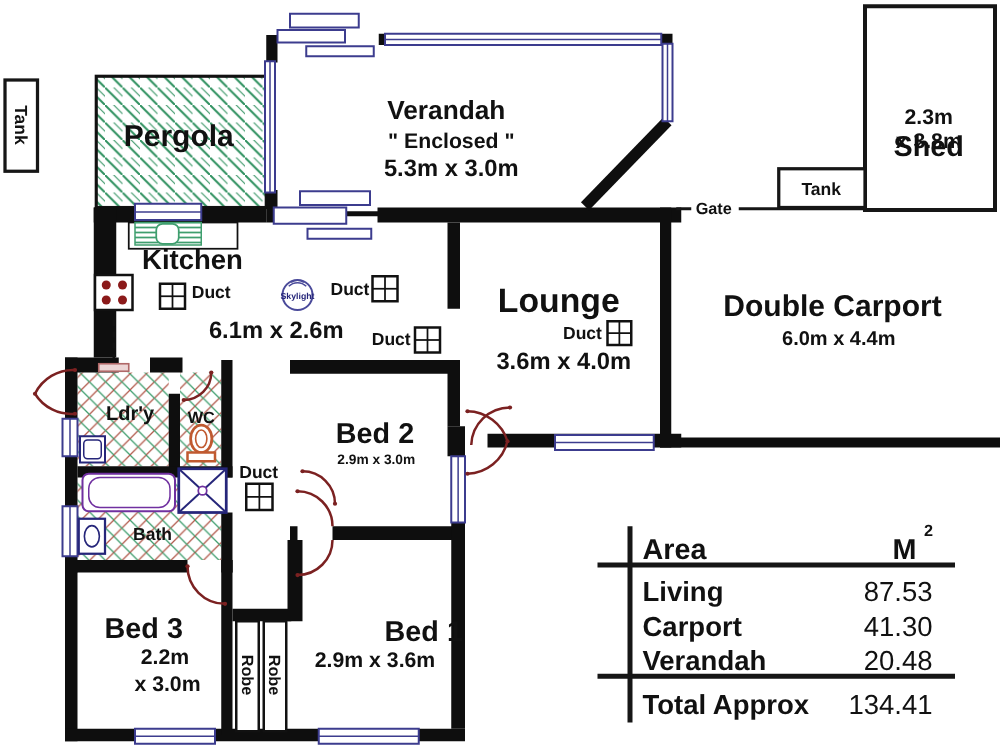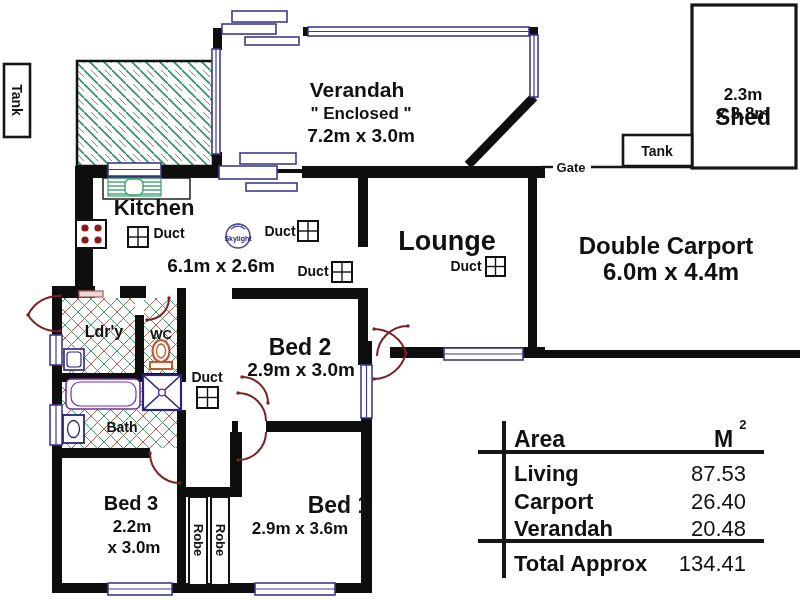--- a/index.html
+++ b/index.html
@@ -261,75 +261,77 @@
     <circle cx="406" cy="353" r="1.7"></circle>
         <circle cx="374" cy="329" r="1.7"></circle>
         <circle cx="374" cy="379" r="1.7"></circle>
     <circle cx="408" cy="326" r="1.7"></circle>
         <circle cx="150" cy="453" r="1.7"></circle>
         <circle cx="180" cy="483" r="1.7"></circle>
   </g>
 </svg>
 
 <div class="lbl vert" style="left:17px;top:100px;font-size:14px;">Tank</div>
+<div class="lbl" style="left:143px;top:110px;font-size:24px;">Pergola</div>
 
 <div class="lbl" style="left:357px;top:89px;font-size:21px;">Verandah</div>
 <div class="lbl" style="left:361px;top:113px;font-size:17px;">" Enclosed "</div>
-<div class="lbl" style="left:361px;top:135px;font-size:19px;">7.2m x 3.0m</div>
+<div class="lbl" style="left:361px;top:135px;font-size:19px;">5.3m x 3.0m</div>
 
 <div class="lbl" style="left:743px;top:69px;font-size:23px;margin-top:48px;">Shed</div>
 <div class="lbl" style="left:743px;top:94px;font-size:17px;">2.3m</div>
 <div class="lbl" style="left:743px;top:113px;font-size:17px;">x 3.8m</div>
 <div class="lbl" style="left:657px;top:151px;font-size:14px;">Tank</div>
 <div class="lbl" style="left:571px;top:167px;font-size:13px;text-align:right;">Gate</div>
 
 <div class="lbl" style="left:154px;top:208px;font-size:22px;">Kitchen</div>
 <div class="lbl" style="left:169px;top:233px;font-size:14px;">Duct</div>
 <div class="lbl" style="left:280px;top:231px;font-size:14px;">Duct</div>
 <div class="lbl navy" style="left:238px;top:238px;font-size:7px;">Skylight</div>
 <div class="lbl" style="left:221px;top:265px;font-size:19px;">6.1m x 2.6m</div>
 <div class="lbl" style="left:313px;top:271px;font-size:14px;">Duct</div>
 
 <div class="lbl" style="left:447px;top:241px;font-size:27px;">Lounge</div>
 <div class="lbl" style="left:466px;top:266px;font-size:14px;">Duct</div>
+<div class="lbl" style="left:451px;top:290px;font-size:19px;">3.6m x 4.0m</div>
 
 <div class="lbl" style="left:666px;top:246px;font-size:24px;">Double Carport</div>
-<div class="lbl" style="left:671px;top:272px;font-size:24px;">6.0m x 4.4m</div>
+<div class="lbl" style="left:671px;top:272px;font-size:16px;">6.0m x 4.4m</div>
 
 <div class="lbl" style="left:104px;top:332px;font-size:16px;">Ldr'y</div>
 <div class="lbl" style="left:161px;top:334px;font-size:13px;">WC</div>
 <div class="lbl" style="left:122px;top:427px;font-size:14px;">Bath</div>
 <div class="lbl" style="left:207px;top:377px;font-size:14px;">Duct</div>
 
 <div class="lbl" style="left:300px;top:347px;font-size:23px;">Bed 2</div>
-<div class="lbl" style="left:301px;top:369px;font-size:19px;">2.9m x 3.0m</div>
+<div class="lbl" style="left:301px;top:369px;font-size:11px;">2.9m x 3.0m</div>
 
 <div class="lbl" style="left:299px;top:505px;font-size:23px;margin-left:40px;">Bed 1</div>
 <div class="lbl" style="left:300px;top:528px;font-size:17px;">2.9m x 3.6m</div>
 
-<div class="lbl" style="left:131px;top:503px;font-size:20px;">Bed 3</div>
+<div class="lbl" style="left:115px;top:503px;font-size:23px;">Bed 3</div>
 <div class="lbl" style="left:132px;top:526px;font-size:17px;">2.2m</div>
 <div class="lbl" style="left:134px;top:547px;font-size:17px;">x 3.0m</div>
 
 <div class="lbl vert" style="left:198px;top:540px;font-size:13px;">Robe</div>
 <div class="lbl vert" style="left:220px;top:540px;font-size:13px;">Robe</div>
 
 <div>
   <div class="tline" style="left:502px;top:421px;width:4px;height:157px;"></div>
   <div class="tline" style="left:478px;top:450px;width:286px;height:4px;"></div>
   <div class="tline" style="left:478px;top:539px;width:286px;height:4px;"></div>
 
   <div class="tlabel" style="left:514px;top:426px;font-size:23px;"><span>Area</span></div>
   <div class="tlabel" style="left:714px;top:426px;font-size:23px;"><span>M</span><sup class="m2">2</sup></div>
 
   <div class="tlabel" style="left:514px;top:461px;font-size:22px;">Living</div>
   <div class="tvalue" style="left:626px;top:461px;font-size:22px;">87.53</div>
 
   <div class="tlabel" style="left:514px;top:489px;font-size:22px;">Carport</div>
-  <div class="tvalue" style="left:626px;top:489px;font-size:22px;">26.40</div>
+  <div class="tvalue" style="left:626px;top:489px;font-size:22px;">41.30</div>
 
   <div class="tlabel" style="left:514px;top:516px;font-size:22px;">Verandah</div>
   <div class="tvalue" style="left:626px;top:516px;font-size:22px;">20.48</div>
 
   <div class="tlabel" style="left:514px;top:551px;font-size:22px;">Total Approx</div>
   <div class="tvalue" style="left:626px;top:551px;font-size:22px;">134.41</div>
 </div>
 
 </div>
 

